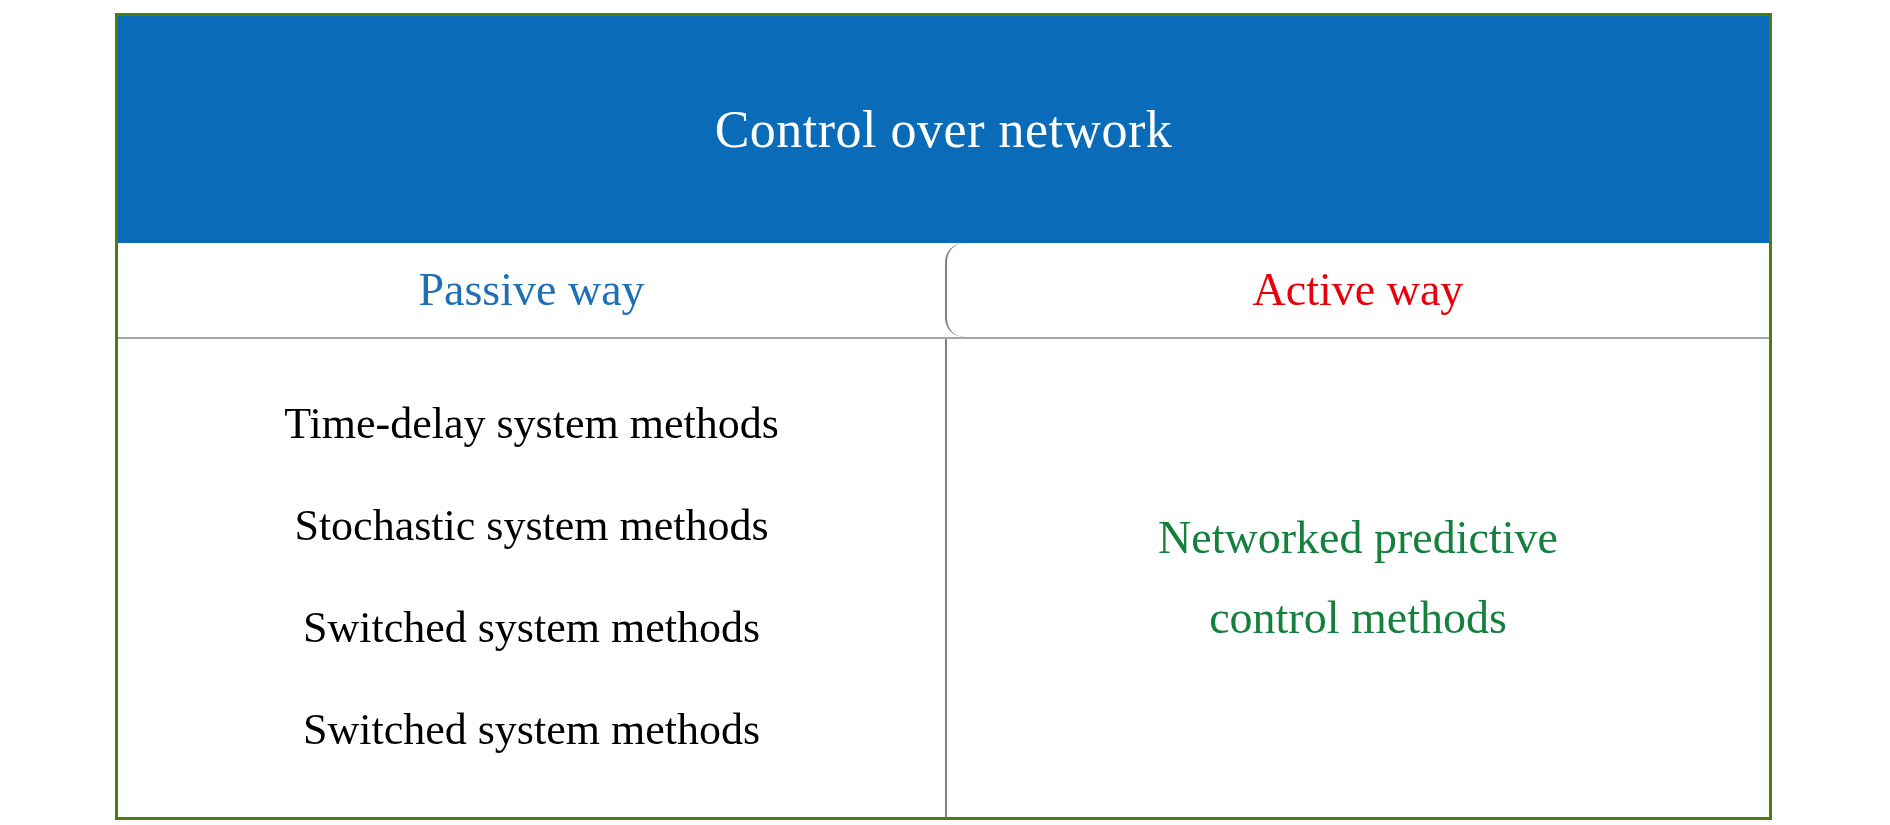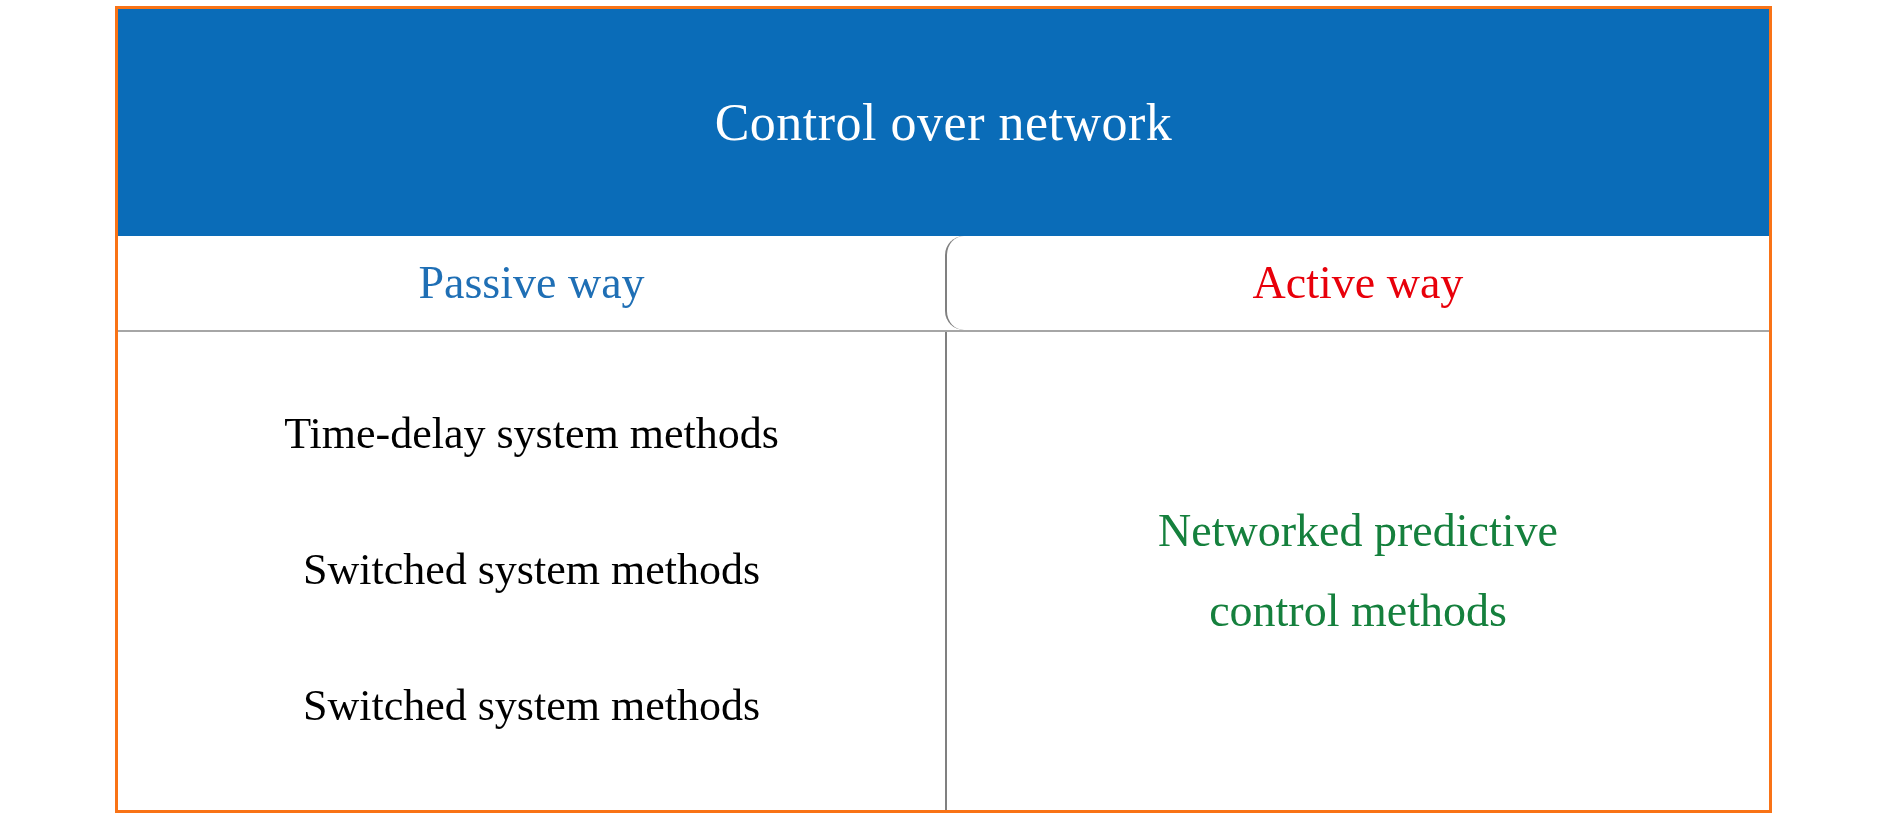--- a/index.html
+++ b/index.html
@@ -19,25 +19,25 @@
     position: relative;
     width: 1890px;
     height: 825px;
     background: #ffffff;
   }
 
   
   .compare-table {
     position: absolute;
     left: 115px;
-    top: 6px;
+    top: 13px;
     width: 1657px;
     height: 807px;
     box-sizing: border-box;
-    border: 3px solid #f97316;
+    border: 3px solid #4d7c0f;
     background: #ffffff;
     display: flex;
     flex-direction: column;
   }
 
   
   .title-row {
     flex: 0 0 227px;
     background: var(--accent, #0a6cb8);
     display: flex;
@@ -137,20 +137,21 @@
       <div class="header-cell col-right">
         <span class="header-text header-active" style="color: rgb(232, 0, 10);">Active way</span>
       </div>
     </div>
 
     <div class="body-row">
 
       <div class="body-cell body-left">
         <ul class="method-list">
           <li class="method-item">Time-delay system methods</li>
+          <li class="method-item">Stochastic system methods</li>
           <li class="method-item">Switched system methods</li>
           <li class="method-item">Switched system methods</li>
         </ul>
       </div>
 
       <div class="body-cell body-right">
         <div class="right-block">
           <span class="right-line">Networked predictive</span>
           <span class="right-line">control methods</span>
         </div>

